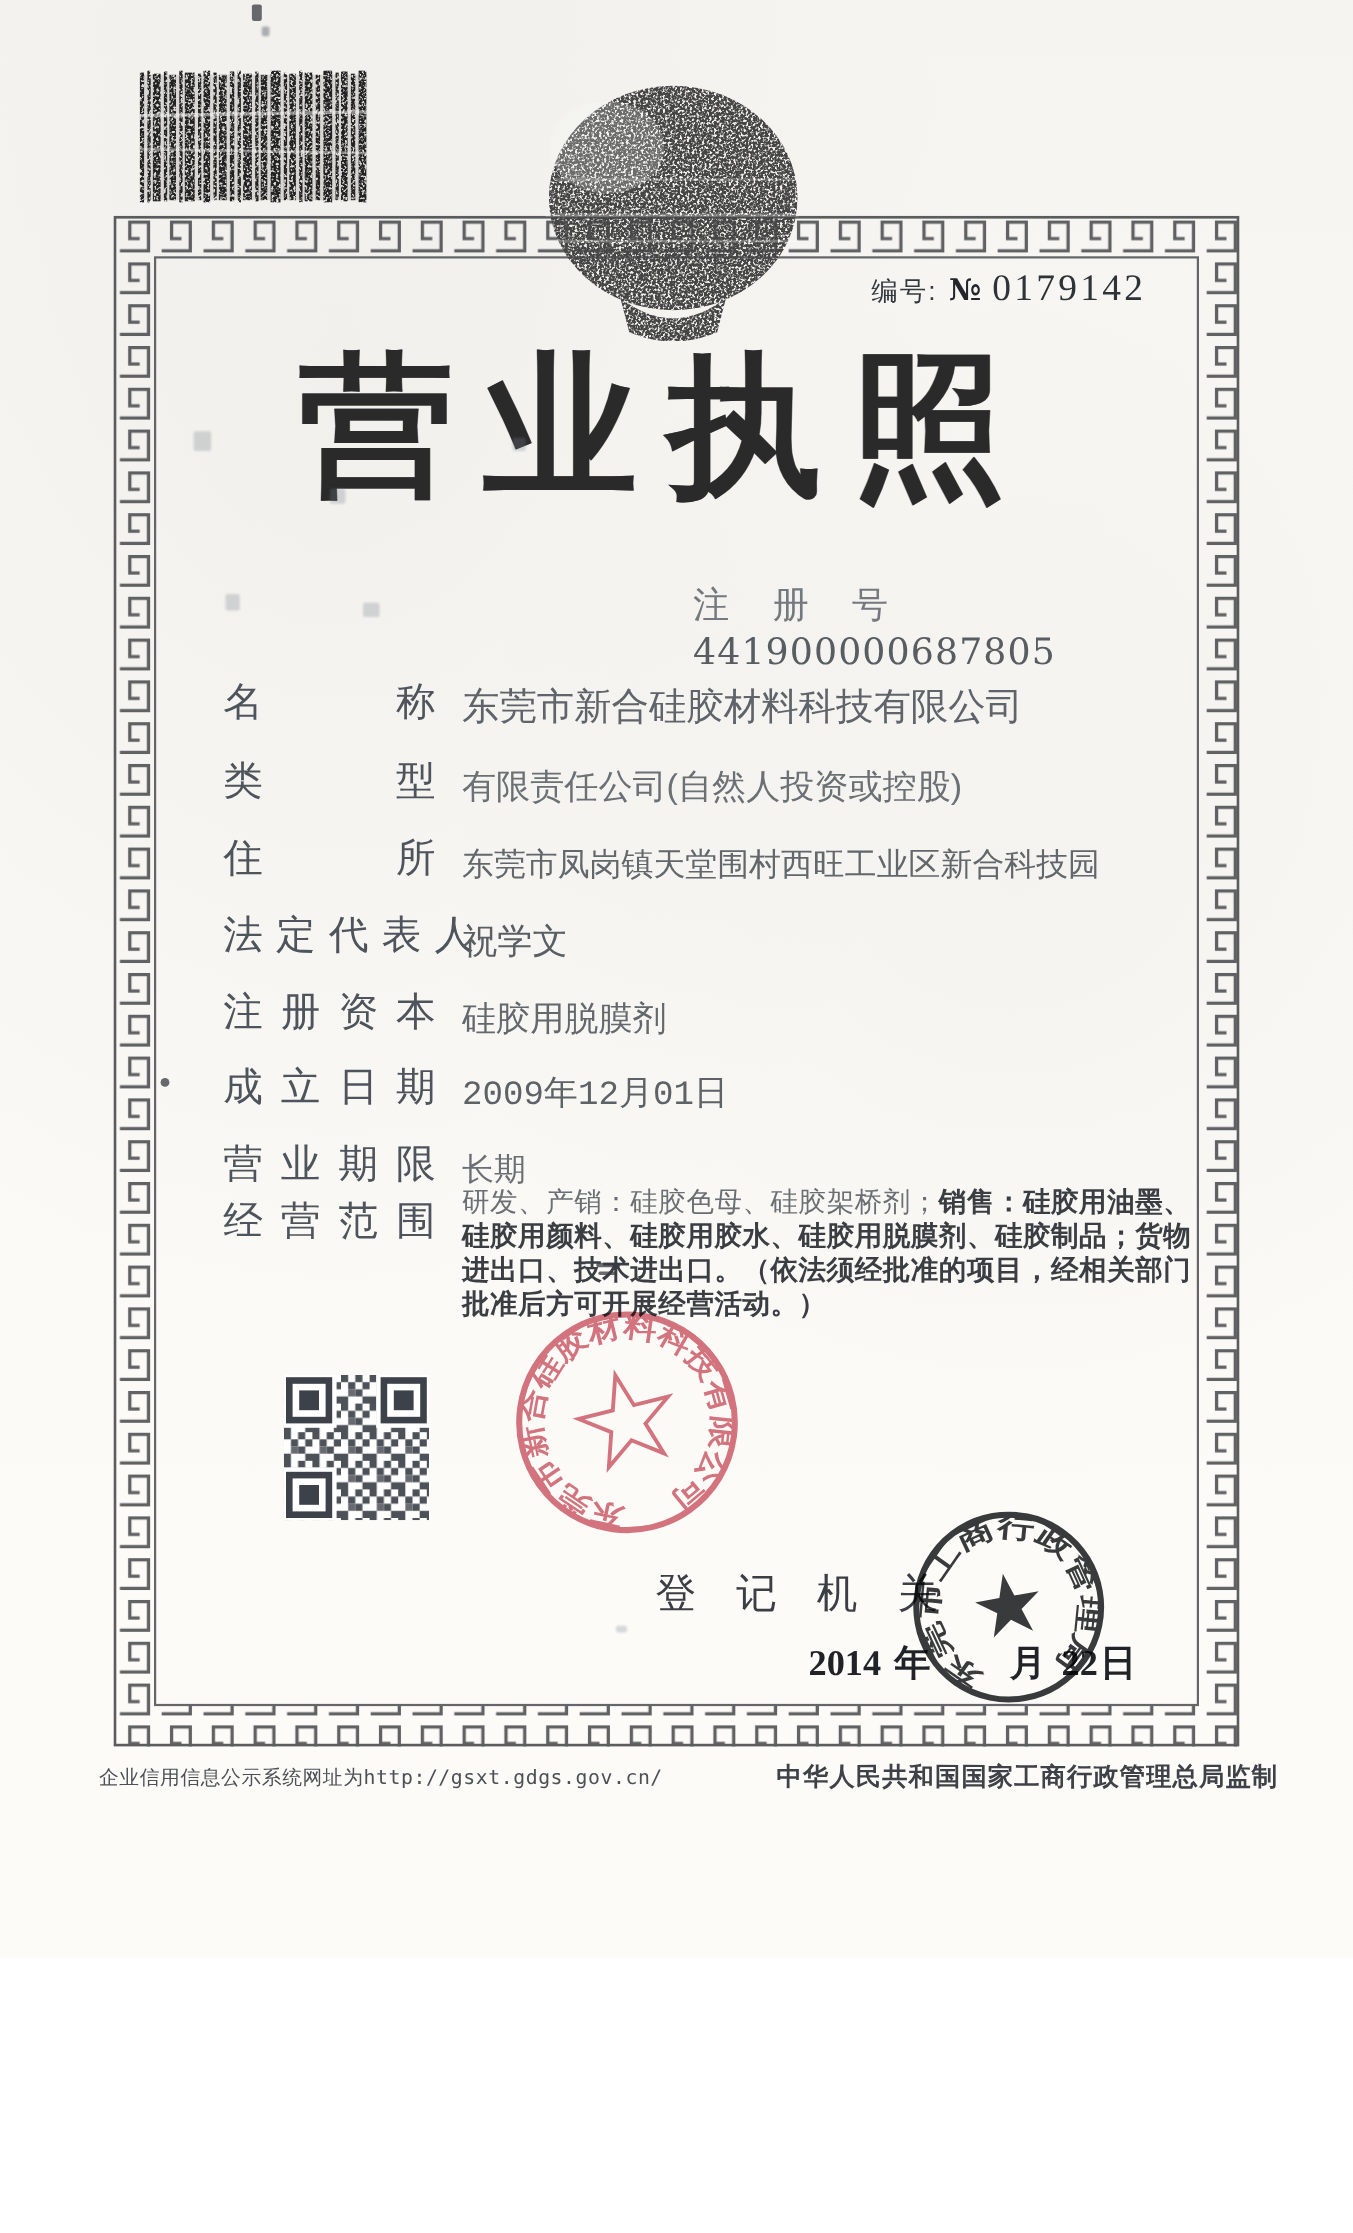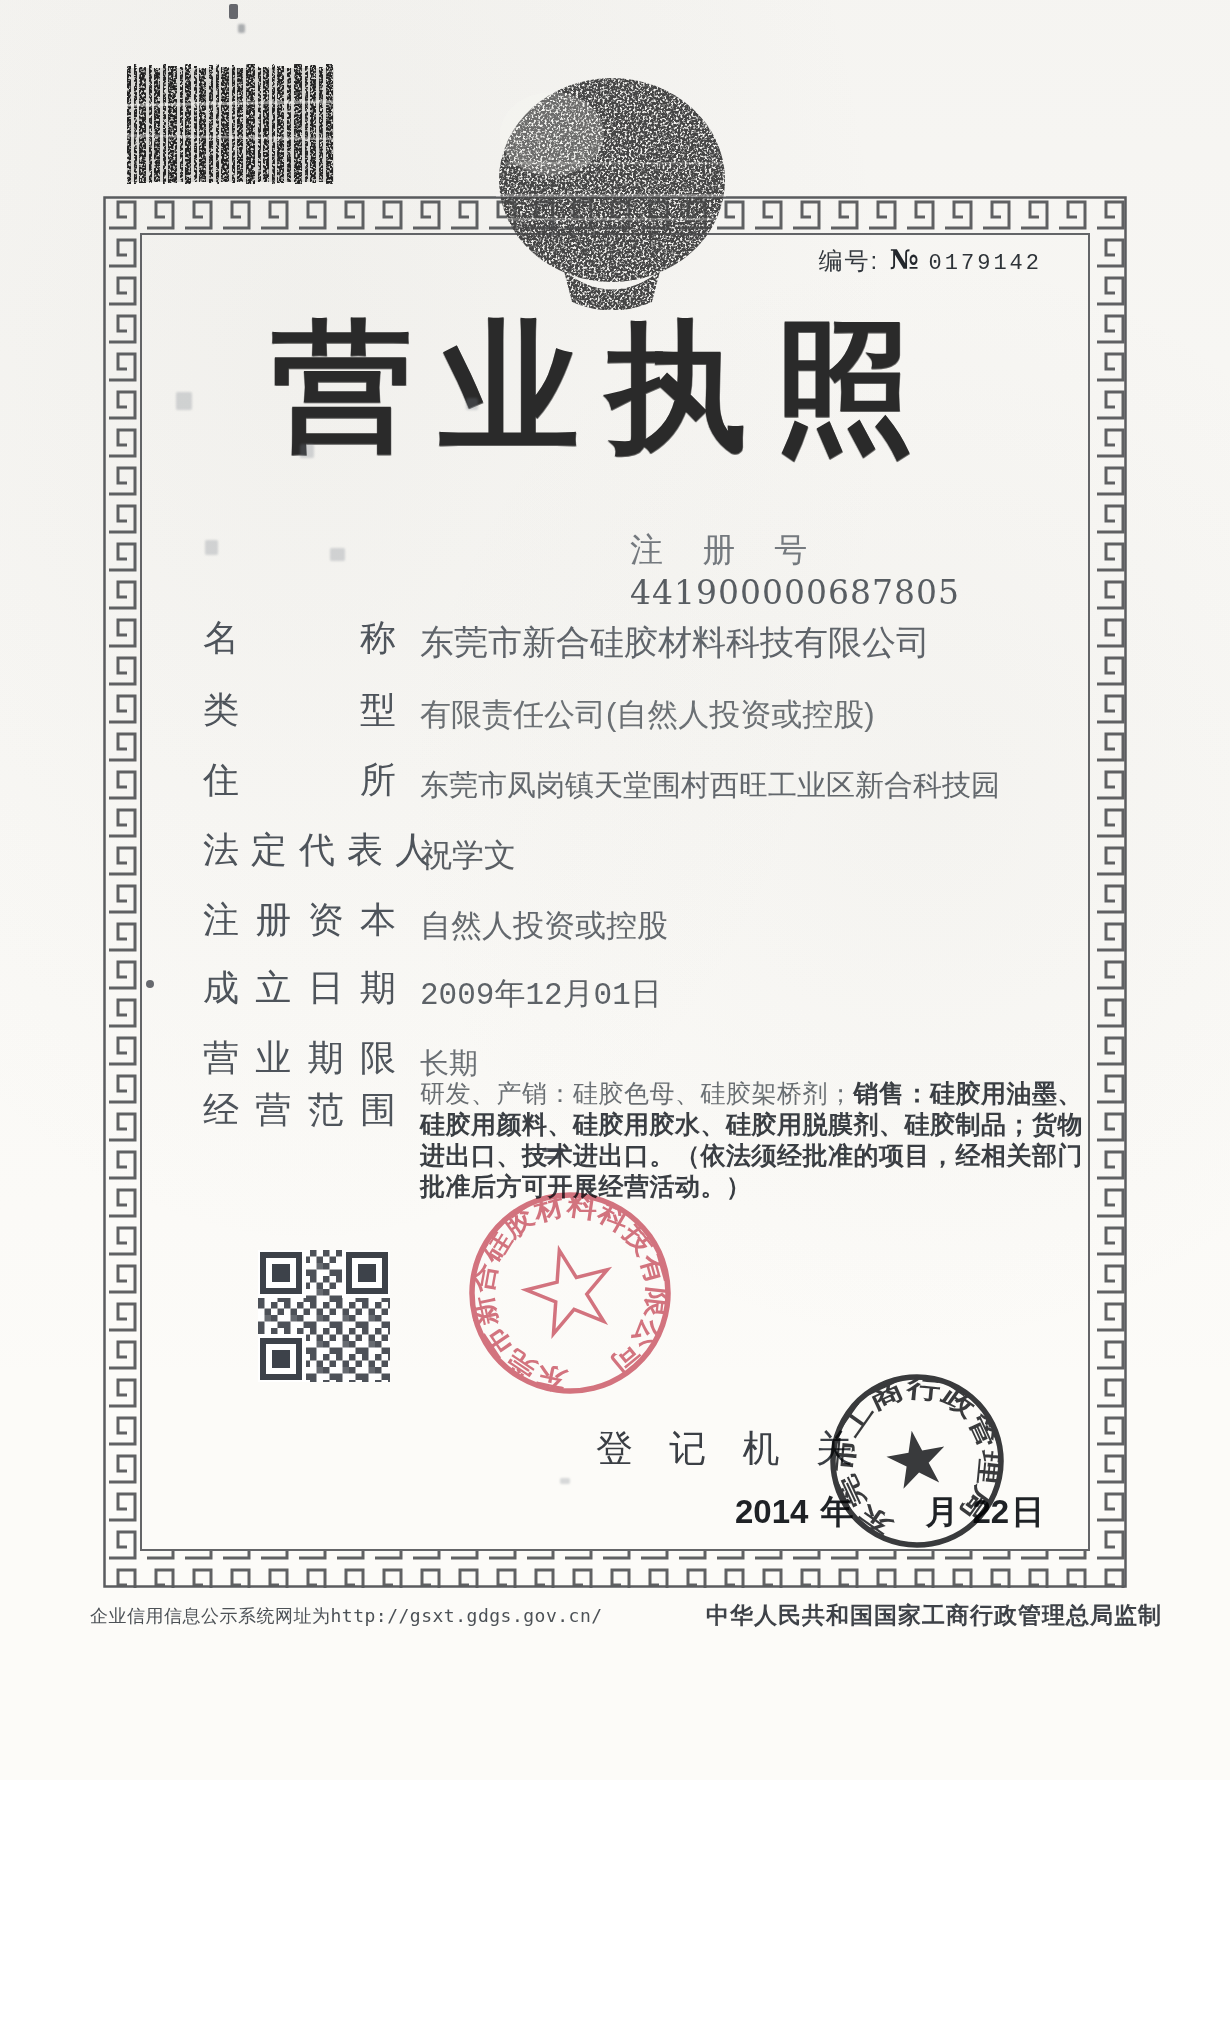--- a/index.html
+++ b/index.html
@@ -11,21 +11,21 @@
       radial-gradient(ellipse at 75% 45%, rgba(160,160,152,0.06), transparent 40%),
       linear-gradient(to bottom, rgba(120,120,115,0.05), rgba(120,120,115,0.0) 80%);
     font-family:"Liberation Sans", sans-serif;
     color:#2b2b2b;
   }
   .abs{position:absolute;}
   
   .serial{top:244px;right:188px;display:flex;align-items:baseline;gap:10px;}
   .serial .lbl{font-size:24px;color:#33383e;letter-spacing:2px;}
   .serial .sym{font-size:27px;font-weight:bold;font-family:"DejaVu Serif",serif;color:#23272c;}
-  .serial .num{font-size:22px;font-family:Liberation Mono, monospace;color:#2e3338;letter-spacing:3px;}
+  .serial .num{font-size:34px;font-family:Liberation Serif, serif;color:#2e3338;letter-spacing:3px;}
   
   .title{left:272px;top:310px;width:642px;display:flex;justify-content:space-between;}
   .title span{
     font-size:140px;font-weight:900;color:#2a2a2a;line-height:1.1;
     text-shadow:0.5px 0.5px 0 rgba(35,35,35,.55), -0.5px 0.5px 0 rgba(35,35,35,.35);
   }
   
   .regline{left:614px;top:528px;display:flex;align-items:baseline;flex-direction:column;}
   .regline .rlbl{font-size:33px;color:#74797e;letter-spacing:15px;}
   .regline .rnum{font-size:33px;font-family:"DejaVu Serif",serif;color:#585d62;letter-spacing:1px;margin-left:16px;}
@@ -38,21 +38,21 @@
     letter-spacing:1px;
   }
   .fvalue{position:absolute;left:420px;white-space:nowrap;}
   .scopeblock{position:absolute;left:420px;width:672px;white-space:normal;
     font-size:25px;line-height:31px;letter-spacing:0.5px;}
   .scope-a{color:#6a6f73;}
   .scope-b{color:#3a3e43;font-weight:600;}
   
   .regauth{left:596px;top:1424px;font-size:37px;color:#3b3f45;letter-spacing:13px;white-space:nowrap;}
   .dateline{left:735px;top:1490px;font-size:33px;color:#1f2226;display:flex;align-items:baseline;white-space:nowrap;}
-  .dateline .dnum{font-family:Liberation Sans, sans-serif;font-weight:600;}
+  .dateline .dnum{font-family:Liberation Serif, serif;font-weight:600;}
   .dateline .u-year{margin-left:12px;font-weight:700;}
   .dateline .u-month{margin-left:72px;font-weight:700;}
   .dateline .dday{margin-left:14px;}
   .dateline .u-day{margin-left:2px;font-weight:700;}
   
   .foot-left{left:90px;top:1604px;font-size:18px;color:#4c5156;font-family:"DejaVu Sans Mono",monospace;letter-spacing:0.5px;}
   .foot-right{right:68px;top:1600px;font-size:23px;color:#3e4248;font-weight:600;letter-spacing:1px;}
   
   .spk{position:absolute;background:rgba(85,90,100,0.45);filter:blur(1px);border-radius:2px;}
   .spk.light{background:rgba(120,125,135,0.28);}
@@ -158,21 +158,21 @@
   <div class="abs frow" style="top:756px;">
     <span class="flabel">住 所</span>
     <span class="fvalue" style="font-size:29px;color:#62676c;top:10px;">东莞市凤岗镇天堂围村西旺工业区新合科技园</span>
   </div>
   <div class="abs frow" style="top:826px;">
     <span class="flabel">法 定 代 表 人</span>
     <span class="fvalue" style="font-size:32px;color:#5a5f64;top:8px;">祝学文</span>
   </div>
   <div class="abs frow" style="top:896px;">
     <span class="flabel">注 册 资 本</span>
-    <span class="fvalue" style="font-size:31px;color:#63686d;top:9px;">自然人投资或控股</span>
+    <span class="fvalue" style="font-size:31px;color:#63686d;top:9px;">硅胶用脱膜剂</span>
   </div>
   <div class="abs frow" style="top:964px;">
     <span class="flabel">成 立 日 期</span>
     <span class="fvalue" style="font-size:31px;color:#5d6267;top:9px;font-family:Liberation Mono, monospace;">2009年12月01日</span>
   </div>
   <div class="abs frow" style="top:1034px;">
     <span class="flabel">营 业 期 限</span>
     <span class="fvalue" style="font-size:29px;color:#6a6f74;top:10px;">长期</span>
   </div>
   <div class="abs frow" style="top:1078px;">

